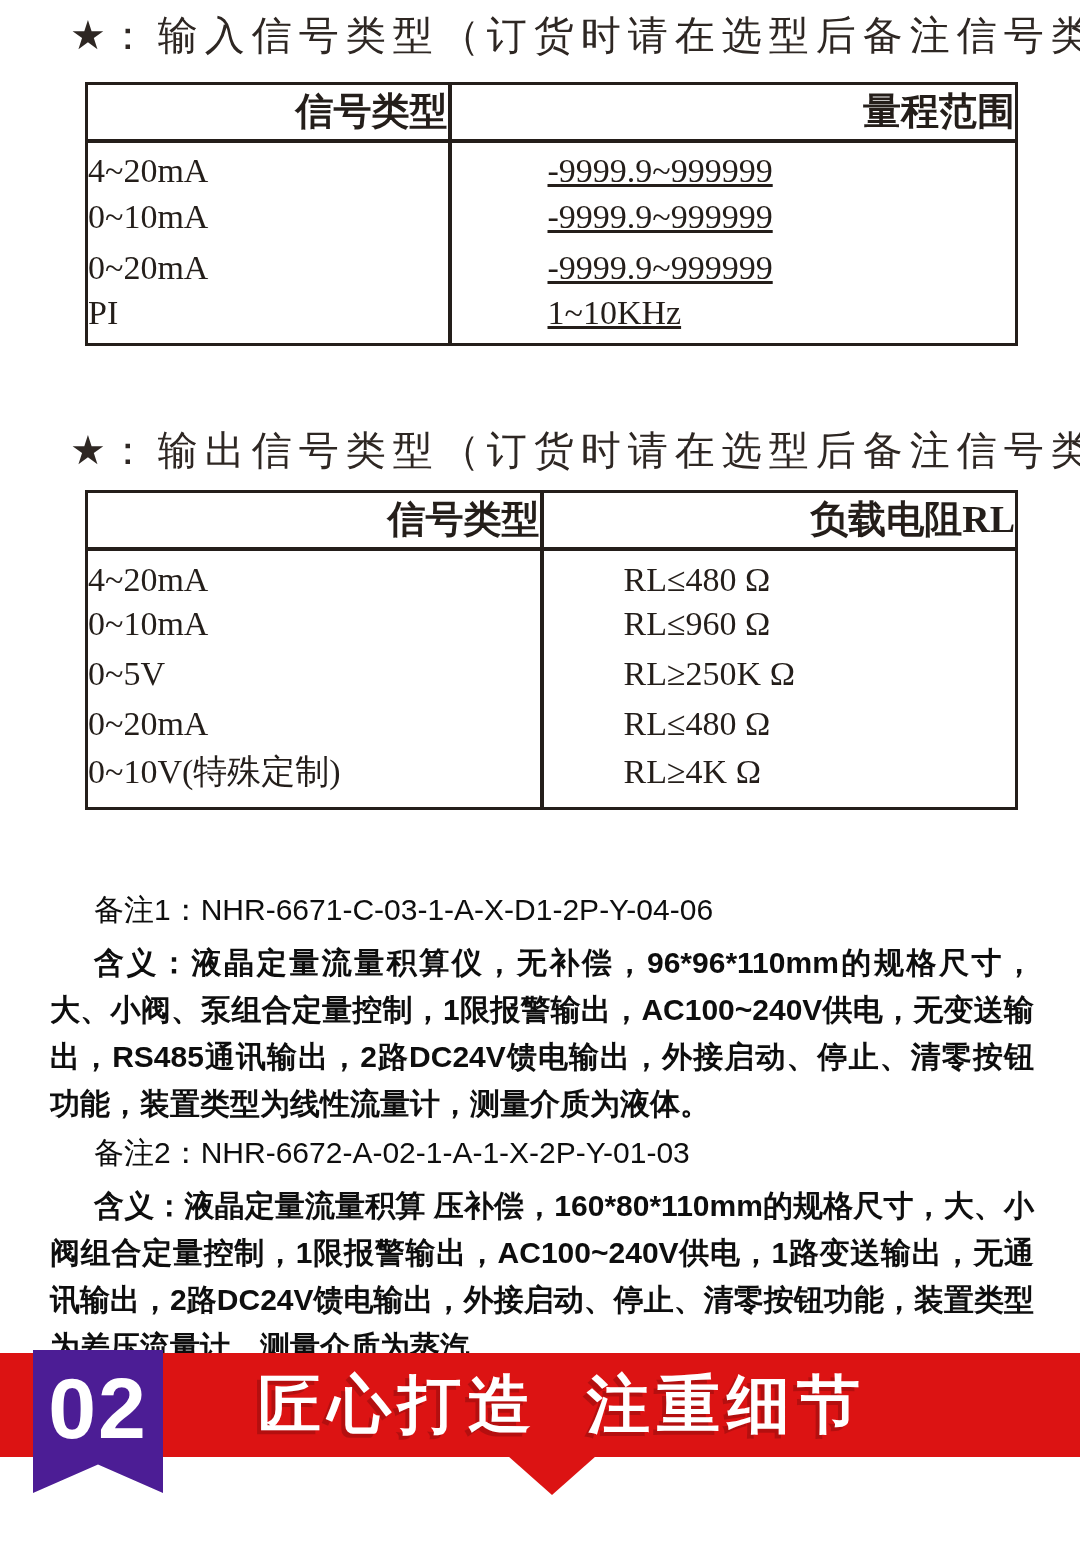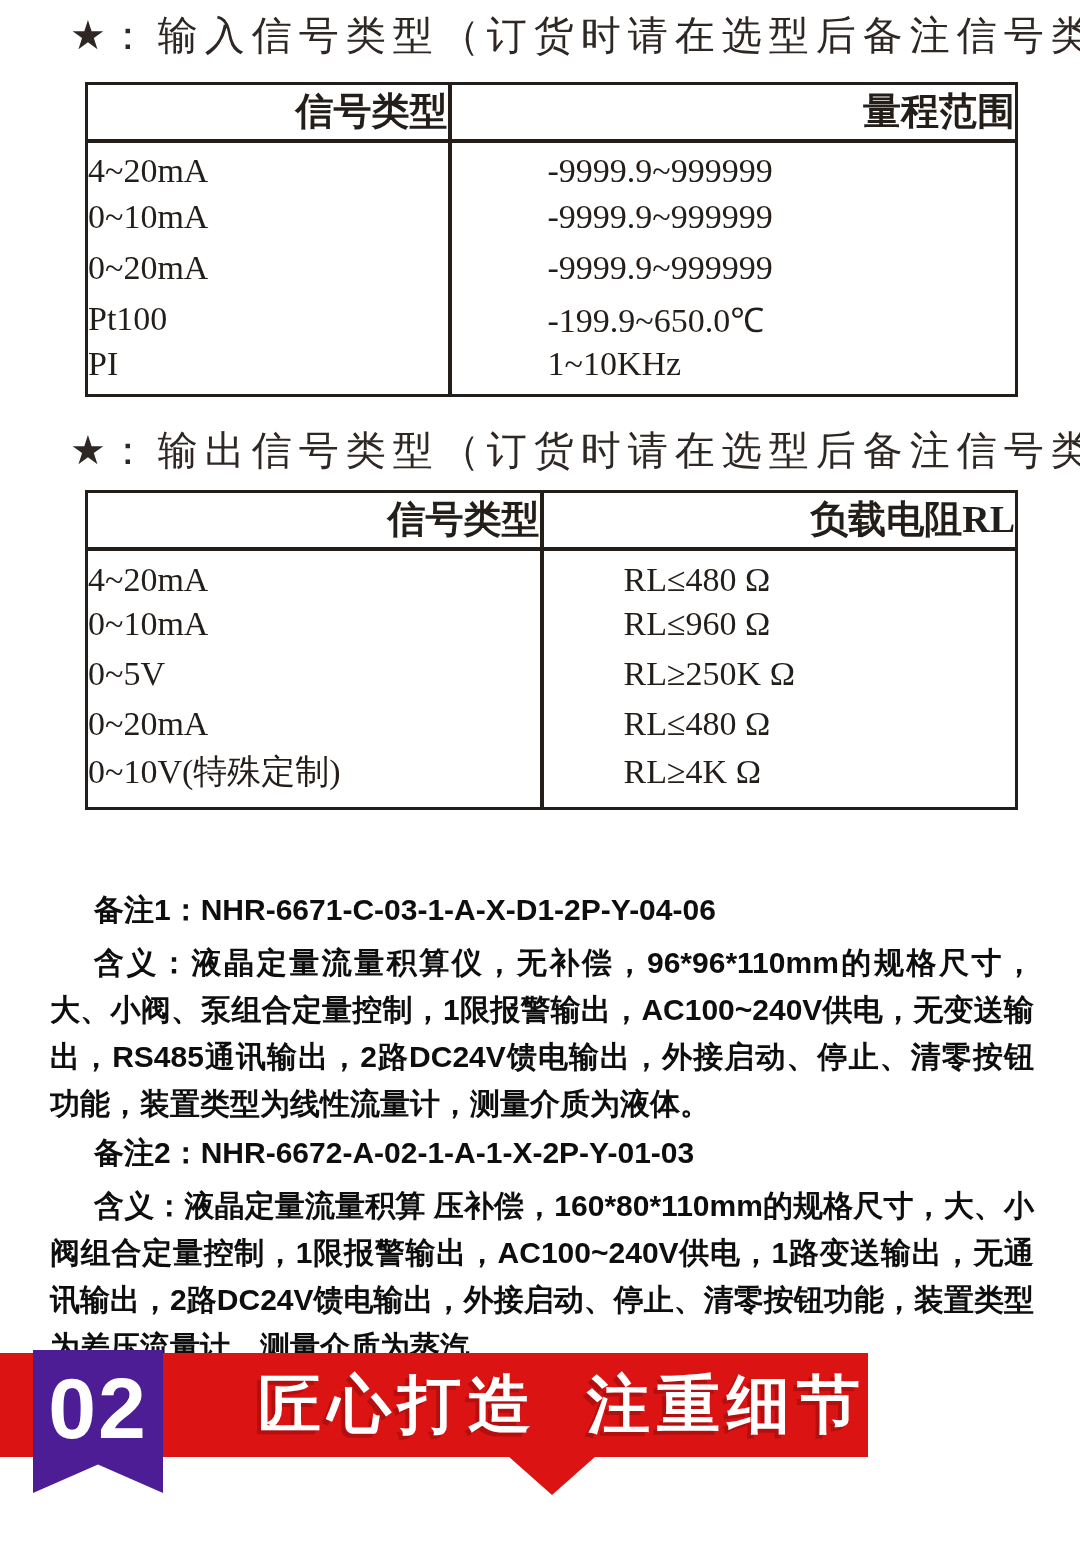--- a/index.html
+++ b/index.html
@@ -44,44 +44,44 @@
   table.spec th:first-child, table.spec td:first-child {
     border-right:4px solid #241e1a;
   }
   table.spec td {
     font-size:34px; vertical-align:middle; text-align:left;
     white-space:nowrap;
   }
   .table-1 td { height:51px; }
   .table-2 td { height:50px; }
   table.spec td:first-child { }
-  .table-1 td:last-child { padding-left:96px; }
+  .table-1 td:last-child { padding-left:96px;text-decoration:underline; }
   .table-2 td:last-child { padding-left:80px; }
   .table-1 tbody tr:first-child td { padding-top:8px; }
   .table-2 tbody tr:first-child td { padding-top:10px; }
   .table-1 tbody tr:last-child td { padding-bottom:10px; }
   .table-2 tbody tr:last-child td { padding-bottom:12px; }
 
   
   .notes { position:absolute; left:50px; top:884px; width:984px; color:#0e0e0e; }
   .note-line {
     margin-left:44px; margin-top:6px;
-    font-size:30px; font-weight:bold; white-space:nowrap;
+    font-size:30px; font-weight:normal; white-space:nowrap;
   }
   .note-meaning {
     margin-top:8px;
     font-size:30px; font-weight:bold;
     line-height:47px; text-indent:44px;
     text-align:justify;
   }
 
   
   .band {
     position:absolute; left:0; top:1353px;
-    width:868px; height:104px;
+    width:1080px; height:104px;
     display:flex; align-items:center;
   }
   .band-title {
     margin-left:258px;
     font-size:63px; font-weight:bold; color:#ffffff;
     letter-spacing:7px; white-space:pre;
     text-shadow:-4px 4px 0 rgba(0,0,0,0.18);
   }
   .ribbon {
     position:absolute; left:33px; top:1350px;
@@ -127,24 +127,20 @@
         <td>4~20mA</td>
         <td>-9999.9~999999</td>
       </tr>
       <tr>
         <td>0~10mA</td>
         <td>-9999.9~999999</td>
       </tr>
       <tr>
         <td>0~20mA</td>
         <td>-9999.9~999999</td>
-      </tr>
-      <tr>
-        <td>Pt100</td>
-        <td>-199.9~650.0℃</td>
       </tr>
       <tr>
         <td>PI</td>
         <td>1~10KHz</td>
       </tr>
     </tbody>
   </table>
 
   <div class="sec-title title-2">
     <span class="star">★：</span><span>输出信号类型（订货时请在选型后备注信号类型）</span>

